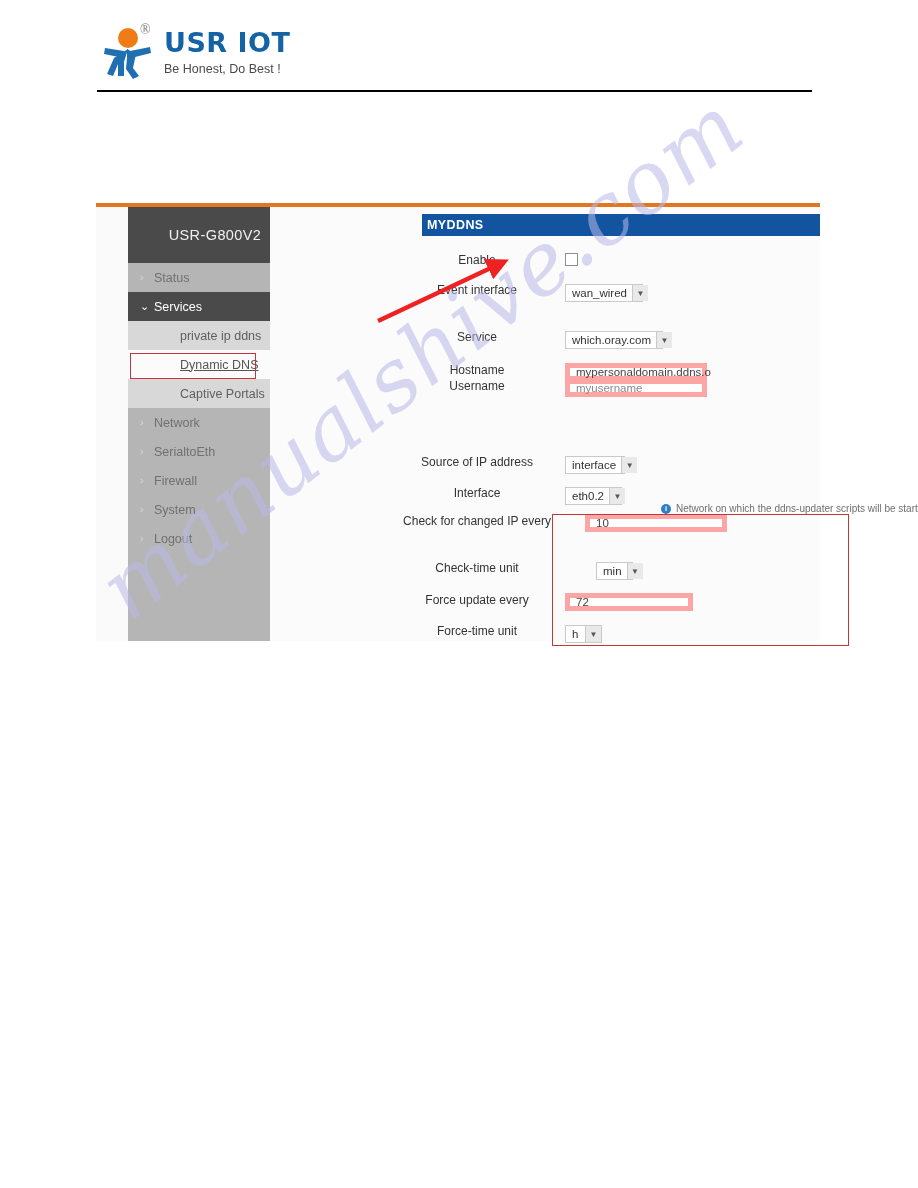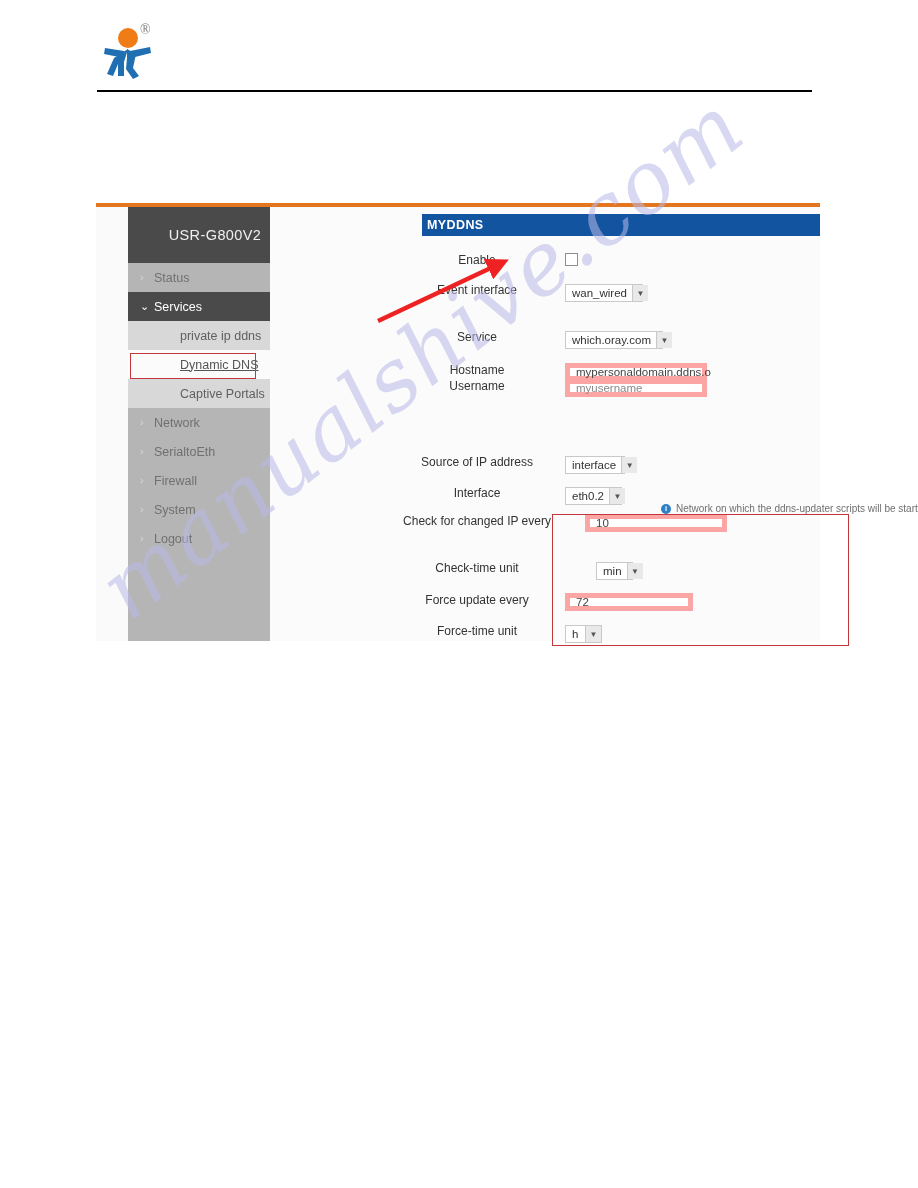--- a/index.html
+++ b/index.html
@@ -307,20 +307,24 @@
     <div id="logo-mark">
       <svg width="58" height="58" viewBox="0 0 58 58">
         <circle cx="28" cy="14" r="10" fill="#f07c18"></circle>
         <path d="M28 25 L24 38 L24 52 L18 52 L18 40 L13 52 L7 50 L14 34 Z" fill="#1f6fb2"></path>
         <path d="M27 25 L36 30 L33 44 L39 52 L33 55 L26 45 L27 34 Z" fill="#1f6fb2"></path>
         <path d="M24 27 L5 24 L4 30 L24 34 Z" fill="#1f6fb2"></path>
         <path d="M30 27 L50 23 L51 29 L31 34 Z" fill="#1f6fb2"></path>
       </svg>
       <span id="logo-reg">®</span>
     </div>
+    <div id="logo-text">
+      <div id="brand-name">USR IOT</div>
+      <div id="brand-slogan">Be Honest, Do Best !</div>
+    </div>
   </div>
   <div id="header-rule"></div>
 </div>
 
 <div id="router-ui">
 
   <div id="ui-topbar"></div>
 
   <div id="sidebar">
     <div id="device-title">USR-G800V2</div>

